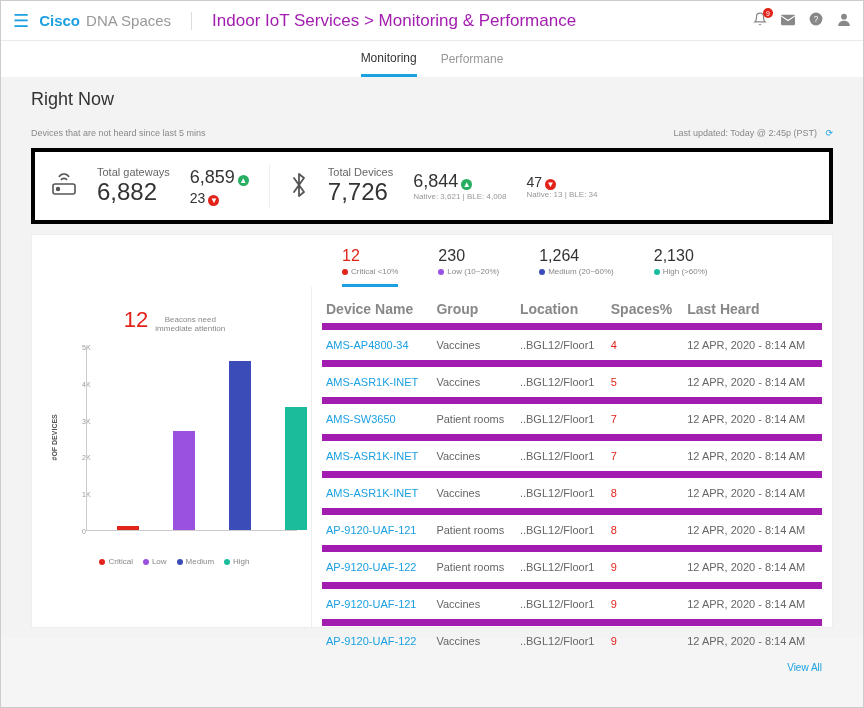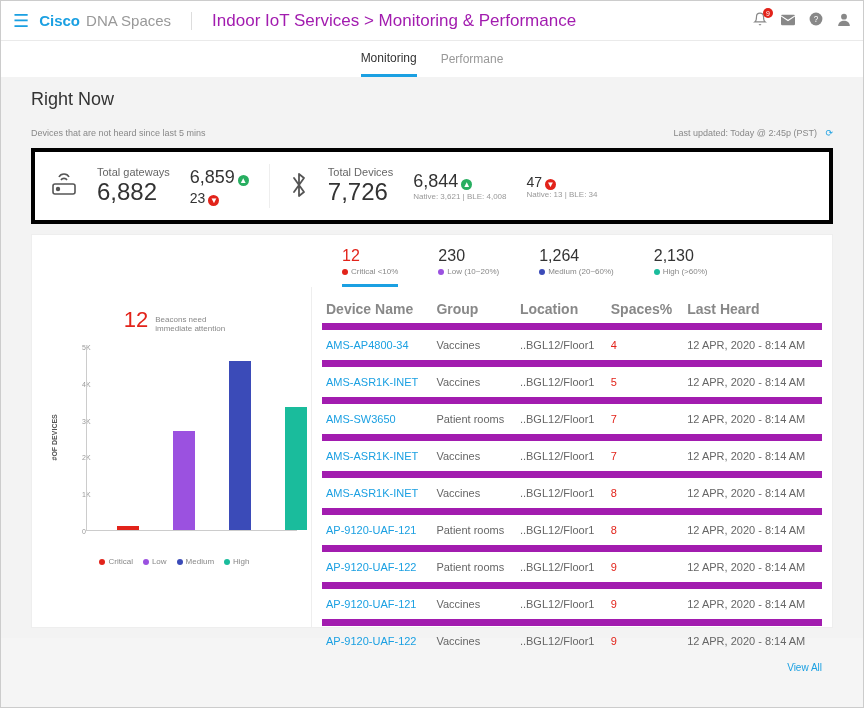--- a/index.html
+++ b/index.html
@@ -44,21 +44,21 @@
   .bl-lab { font-size: 8px; color: #888; }
   .dot { display: inline-block; width: 6px; height: 6px; border-radius: 50%; margin-right: 3px; vertical-align: middle; }
   .d-red { background: #e2231a; }
   .d-purple { background: #9b51e0; }
   .d-blue { background: #3b4bb8; }
   .d-teal { background: #1abc9c; }
   .bl-body { display: flex; height: 340px; }
   .chart-col { width: 280px; padding: 10px 10px 10px 16px; border-right: 1px solid #eee; }
   .chart-alert { text-align: center; margin: 10px 0 14px; }
   .chart-alert-num { color: #e2231a; font-size: 22px; font-weight: 400; }
-  .chart-alert-txt { font-size: 8px; color: #888; display: inline-block; width: 70px; text-align: left; margin-left: 4px; vertical-align: middle; }
+  .chart-alert-txt { font-size: 8px; color: #888; display: inline-block; width: 70px; text-align: center; margin-left: 4px; vertical-align: middle; }
   .chartbox { position: relative; height: 200px; margin-left: 14px; }
   .ylab { font-size: 7px; color: #999; position: absolute; right: 100%; transform: translateY(-50%); padding-right: 4px; }
   .yaxlab { position: absolute; left: -8px; top: 110px; transform: rotate(-90deg); transform-origin: left; font-size: 7px; color: #555; font-weight: 600; }
   .plot { position: absolute; left: 24px; right: 4px; top: 0; bottom: 16px; border-left: 1px solid #ccc; border-bottom: 1px solid #ccc; }
   .bar { position: absolute; bottom: 0; width: 22px; }
   .legend { display: flex; gap: 10px; justify-content: center; margin-top: 10px; font-size: 8px; color: #888; }
   .table-col { flex: 1; padding: 8px 10px 4px; font-size: 10px; }
   table { width: 100%; border-collapse: collapse; }
   th { text-align: left; font-size: 14px; color: #888; font-weight: 600; padding: 6px 4px; }
   td { padding: 9px 4px; border-top: 7px solid #a21caf; font-size: 11px; color: #666; }

